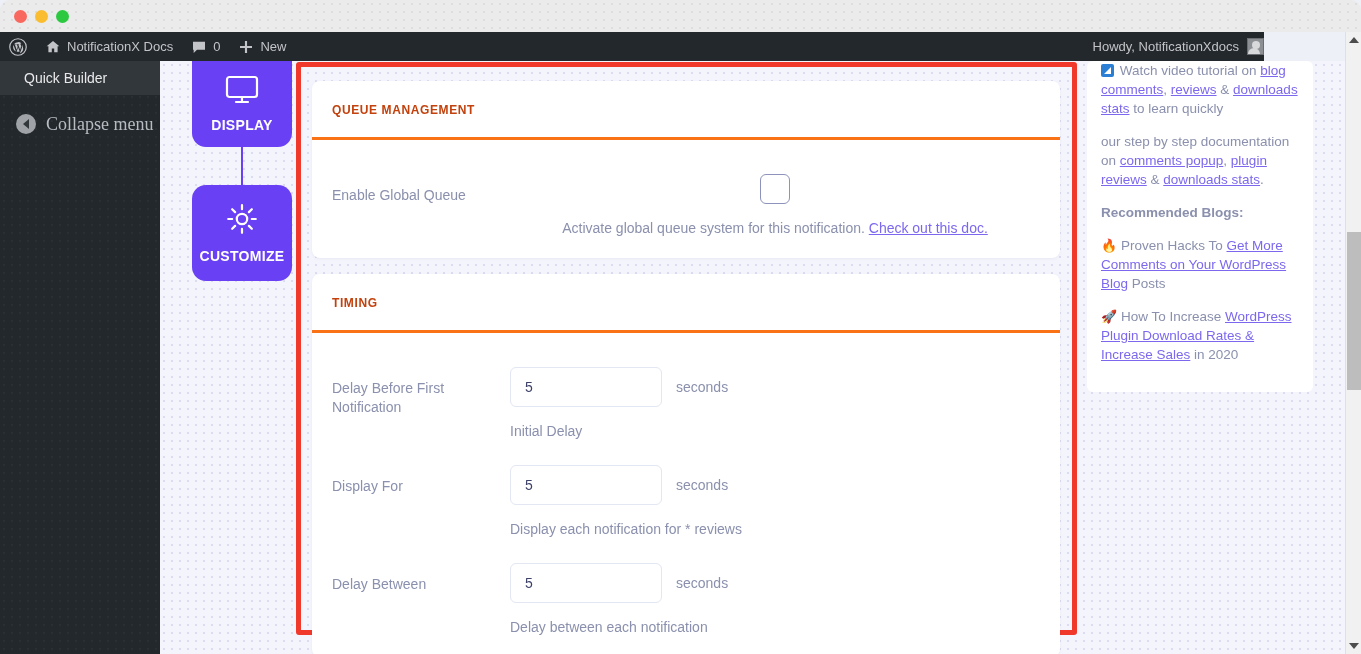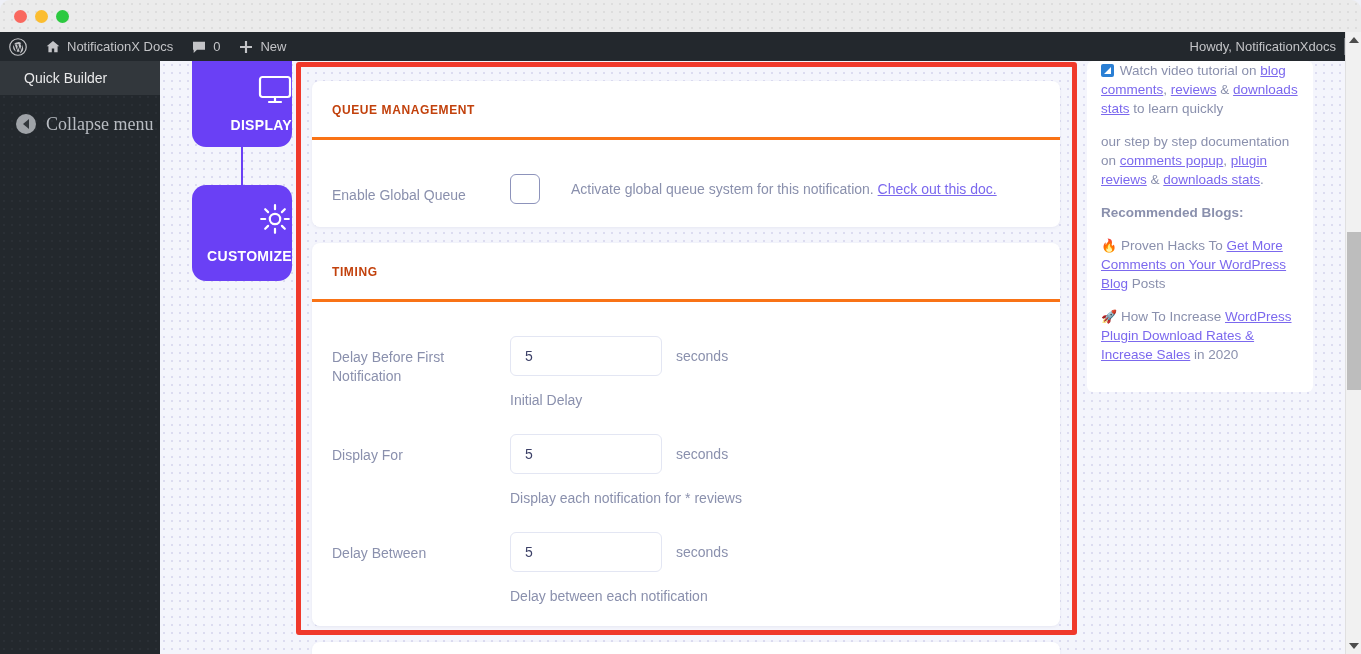--- a/index.html
+++ b/index.html
@@ -38,21 +38,21 @@
   }
   .light { width: 13px; height: 13px; border-radius: 50%; }
   .light.red    { background: #f9685f; }
   .light.yellow { background: #fbbd30; }
   .light.green  { background: #2cc940; }
 
   
   #adminbar {
     position: absolute;
     left: 0; top: 32px;
-    width: 1361px; height: 29px;
+    width: 1264px; height: 29px;
     background: #23282d;
     color: #c3c4c7;
     display: flex;
     align-items: center;
     font-size: 13px;
   }
   .ab-item {
     display: flex;
     align-items: center;
     height: 29px;
@@ -147,21 +147,21 @@
     left: 32px; top: 0px;
     width: 100px;
   }
   .step-card {
     width: 100px; height: 96px;
     background: #6a40f5;
     border-radius: 14px;
     color: #ffffff;
     display: flex;
     flex-direction: column;
-    align-items: flex-end;
+    align-items: center;
     justify-content: center;
     gap: 8px;
   }
   .step-card .step-label {
     font-size: 14px;
     font-weight: 700;
     letter-spacing: 0.3px;
   }
   .step-connector {
     width: 2px; height: 38px;
@@ -212,21 +212,22 @@
     font-size: 14px;
     color: #8a90ad;
     line-height: 19px;
     padding-top: 12px;
   }
   .field-control { flex: 1; }
 
   .checkbox-row {
     display: flex;
     align-items: center;
-    gap: 31px;
+    gap: 16px;
+    flex-direction: column;
   }
   .checkbox {
     width: 30px; height: 30px;
     border: 1.5px solid #8d93bb;
     border-radius: 6px;
     background: #fff;
     flex: none;
   }
   .checkbox-text {
     font-size: 14px;

